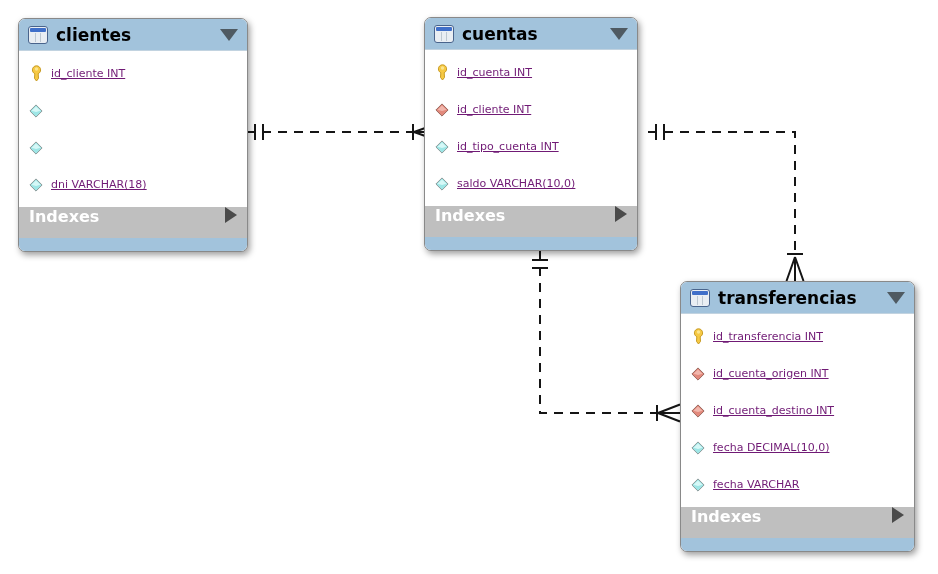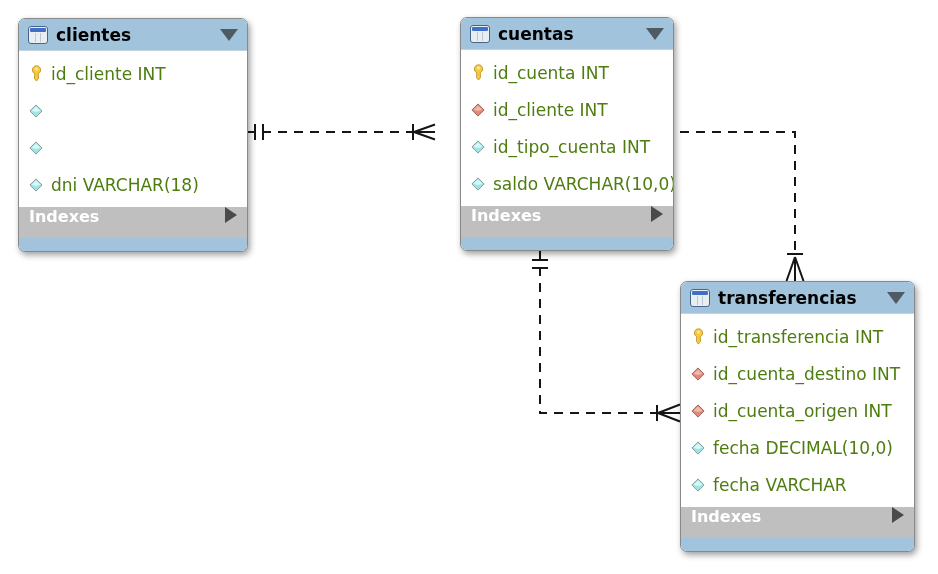--- a/index.html
+++ b/index.html
@@ -40,38 +40,38 @@
     border-left:9px solid transparent;
     border-right:9px solid transparent;
     border-top:12px solid #4F5A62;
   }
   .table-body{padding:4px 0;background:#fff;}
   .row{
     height:37px;display:flex;align-items:center;
     padding:0 8px;gap:6px;white-space:nowrap;
   }
   .icon{flex:0 0 18px;display:flex;align-items:center;justify-content:center;}
-  .ftext{font-size:17px;color:#4d7c0f;}
+  .ftext{font-size:11px;color:#701a75;text-decoration:underline;}
   .indexes-bar{
     background:#BFBFBF;height:31px;
     display:flex;justify-content:space-between;
     padding:0 10px;
   }
   .indexes-label{color:#ffffff;font-weight:bold;font-size:16px;}
   .idx-arrow{
     width:0;height:0;
     border-top:8px solid transparent;
     border-bottom:8px solid transparent;
     border-left:12px solid #4a4a4a;
   }
   .table-footer{background:#A2C3DC;height:13px;}
 
   
   #tbl-clientes{left:18px;top:18px;width:228px;}
-  #tbl-cuentas{left:460px;top:17px;width:212px;}
+  #tbl-cuentas{left:424px;top:17px;width:212px;}
   #tbl-transferencias{left:680px;top:281px;width:233px;}
 </style>
 </head>
 <body>
 
 <div id="canvas">
 
   <svg id="rel-layer" width="938" height="574">
 
     <g>
@@ -230,30 +230,30 @@
         </span>
         <span class="ftext">id_transferencia INT</span>
       </div>
       <div class="row">
         <span class="icon">
           <svg width="14" height="14" viewBox="0 0 14 14">
               <polygon points="7,0.9 13.1,7 7,13.1 0.9,7" fill="#E2897C" stroke="#9a675d"></polygon>
               <polygon points="7,2.4 11.4,6.8 7,7.9 2.6,6.8" fill="#F3BCB2" opacity="0.9"></polygon>
             </svg>
         </span>
-        <span class="ftext">id_cuenta_destino INT</span>
+        <span class="ftext">id_cuenta_origen INT</span>
       </div>
       <div class="row">
         <span class="icon">
           <svg width="14" height="14" viewBox="0 0 14 14">
               <polygon points="7,0.9 13.1,7 7,13.1 0.9,7" fill="#E2897C" stroke="#9a675d"></polygon>
               <polygon points="7,2.4 11.4,6.8 7,7.9 2.6,6.8" fill="#F3BCB2" opacity="0.9"></polygon>
             </svg>
         </span>
-        <span class="ftext">id_cuenta_origen INT</span>
+        <span class="ftext">id_cuenta_destino INT</span>
       </div>
       <div class="row">
         <span class="icon">
           <svg width="14" height="14" viewBox="0 0 14 14">
               <polygon points="7,0.9 13.1,7 7,13.1 0.9,7" fill="#9EE6E6" stroke="#8a9a9a"></polygon>
               <polygon points="7,2.4 11.4,6.8 7,7.9 2.6,6.8" fill="#DCFAF8" opacity="0.9"></polygon>
             </svg>
         </span>
         <span class="ftext">fecha DECIMAL(10,0)</span>
       </div>

